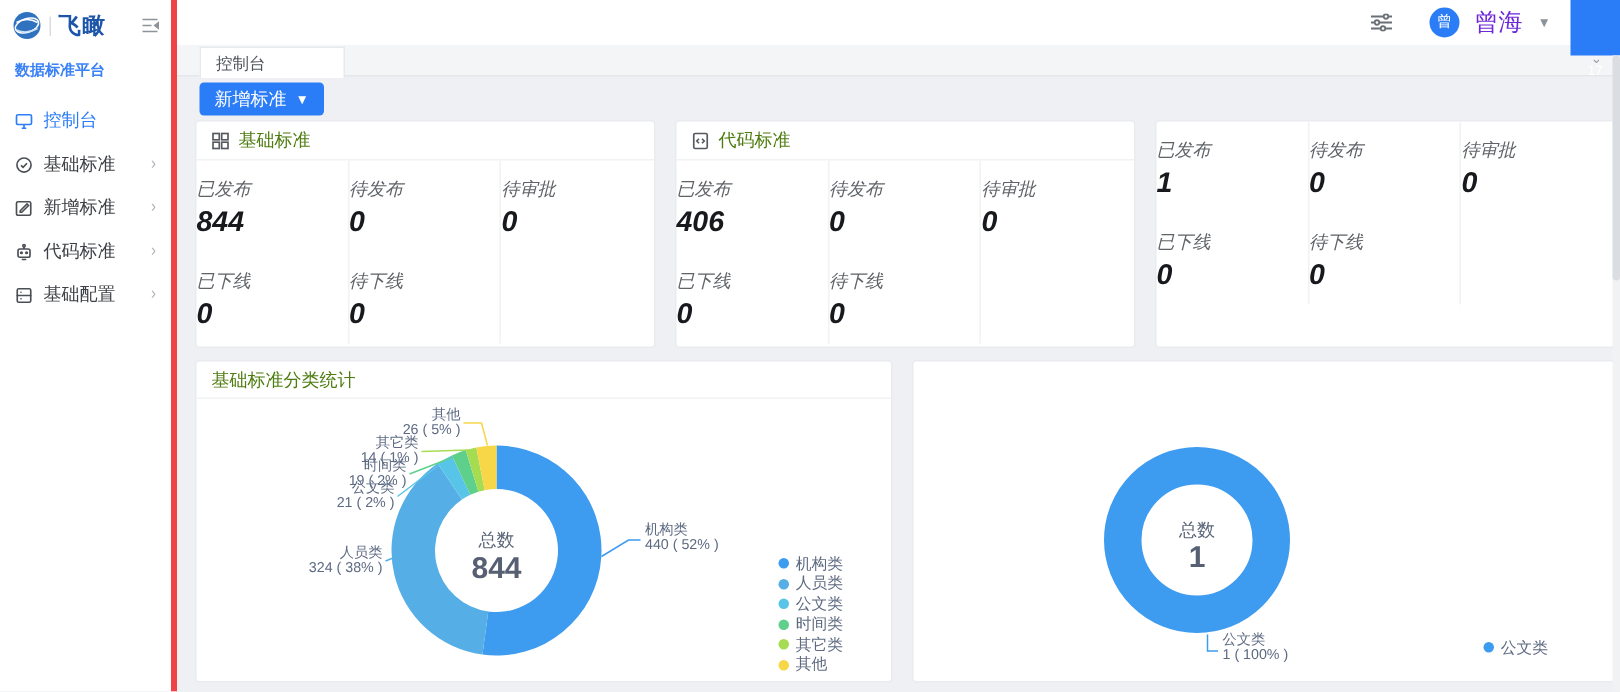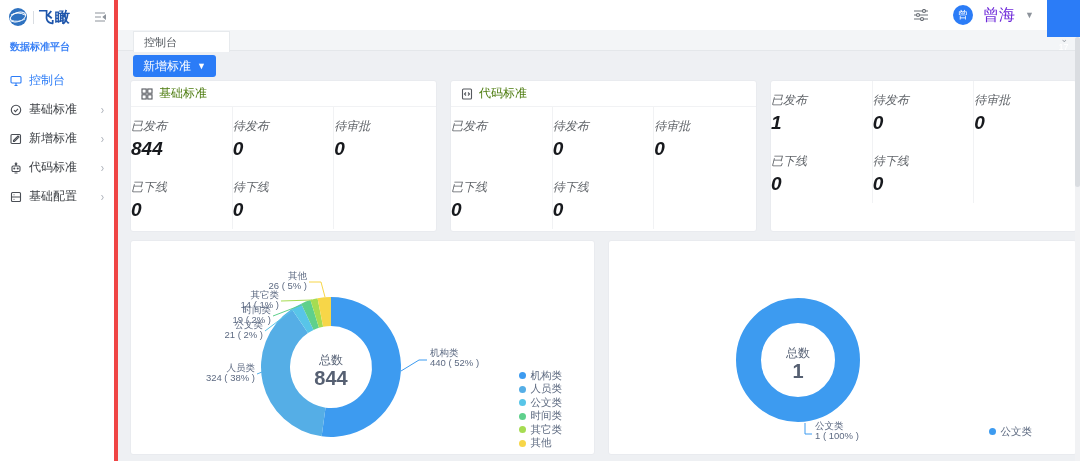--- a/index.html
+++ b/index.html
@@ -212,20 +212,21 @@
         <svg width="12" height="12" viewBox="0 0 12 12" fill="none" stroke="currentColor" stroke-width="1.1">
           <rect x="1.5" y="1" width="9" height="10" rx="1"></rect>
           <path d="M5 4.5 3.5 6 5 7.5M7 4.5 8.5 6 7 7.5"></path>
         </svg>
       </span>
     <span>代码标准</span>
   </div>
   <div class="stat-grid">
       <div class="stat-cell bdr">
         <div class="stat-label">已发布</div>
+        <div class="stat-value">406</div>
       </div>
       <div class="stat-cell bdr">
         <div class="stat-label">待发布</div>
         <div class="stat-value">0</div>
       </div>
       <div class="stat-cell">
         <div class="stat-label">待审批</div>
         <div class="stat-value">0</div>
       </div>
       <div class="stat-cell bdr">
@@ -259,20 +260,23 @@
       </div>
       <div class="stat-cell bdr">
         <div class="stat-label">待下线</div>
         <div class="stat-value">0</div>
       </div>
       <div class="stat-cell"></div>
     </div>
 </div>
 
 <div class="card chart-card" style="left:130px; width:465px">
+  <div class="card-hd">
+    <span>基础标准分类统计</span>
+  </div>
   <svg class="chart" id="chart-0" width="463" height="188" viewBox="0 0 463 188">
       <path d="M200 30 A70 70 0 1 1 190.64793624811483 169.37246502453746 L194.5223626596101 140.63244380008624 A41 41 0 1 0 200 59 Z" fill="#3d9bf0"></path>
       <path d="M190.64793624811483 169.37246502453746 A70 70 0 0 1 160.73177992665023 42.05168775304176 L177.00004252846657 66.05884568392446 A41 41 0 0 0 194.5223626596101 140.63244380008624 Z" fill="#55aee6"></path>
       <path d="M160.73177992665023 42.05168775304176 A70 70 0 0 1 170.23317655387117 36.64436708605149 L182.5651462672674 62.89170072183016 A41 41 0 0 0 177.00004252846657 66.05884568392446 Z" fill="#58c5e8"></path>
       <path d="M170.23317655387117 36.64436708605149 A70 70 0 0 1 179.46200907205235 33.08071332834203 L187.97060531363067 60.80441780660033 A41 41 0 0 0 182.5651462672674 62.89170072183016 Z" fill="#5fd08c"></path>
       <path d="M179.46200907205235 33.08071332834203 A70 70 0 0 1 186.53539447925593 31.30717360472967 L192.11358819499276 59.76563025419881 A41 41 0 0 0 187.97060531363067 60.80441780660033 Z" fill="#a6dc52"></path>
       <path d="M186.53539447925593 31.30717360472967 A70 70 0 0 1 200.0000000000001 30 L200.00000000000006 59 A41 41 0 0 0 192.11358819499276 59.76563025419881 Z" fill="#f7d648"></path>
       <polyline points="270,104 288,93 296,93" fill="none" stroke="#3d9bf0" stroke-width="1"></polyline>
       <text x="299" y="89" text-anchor="start" font-size="9.5" fill="#5d6a82">机构类</text>
       <text x="299" y="99" text-anchor="start" font-size="9.5" fill="#5d6a82">440 ( 52% )</text>

